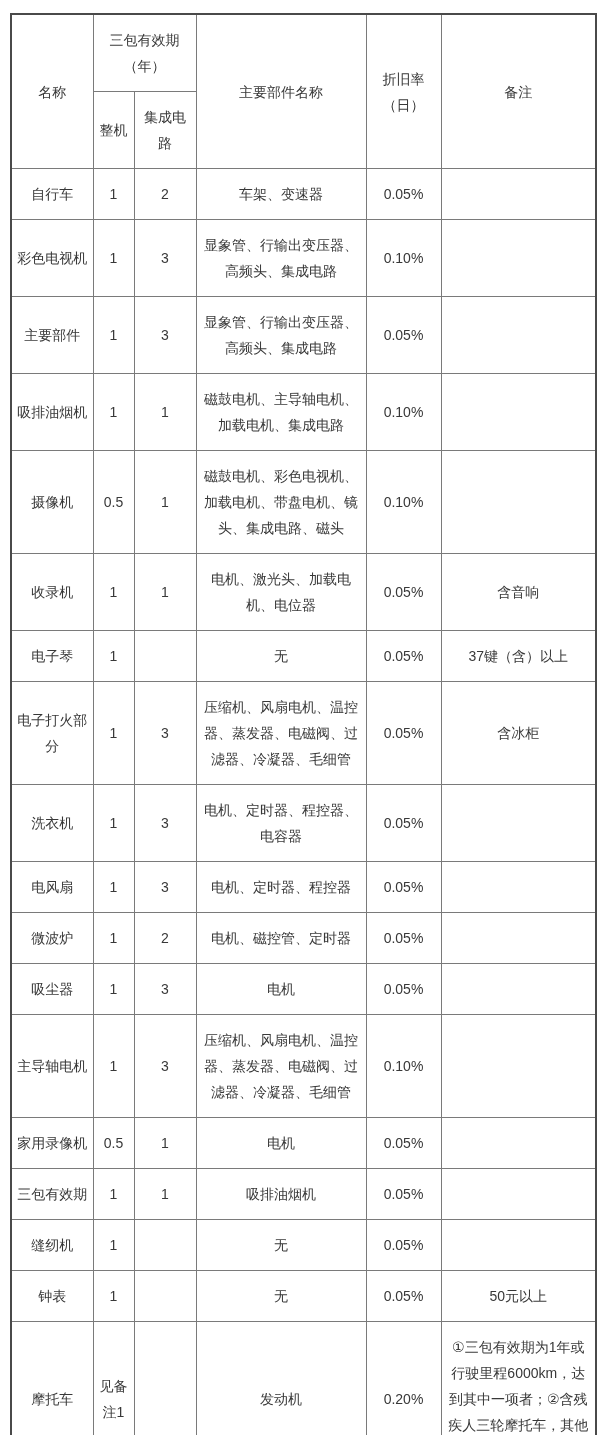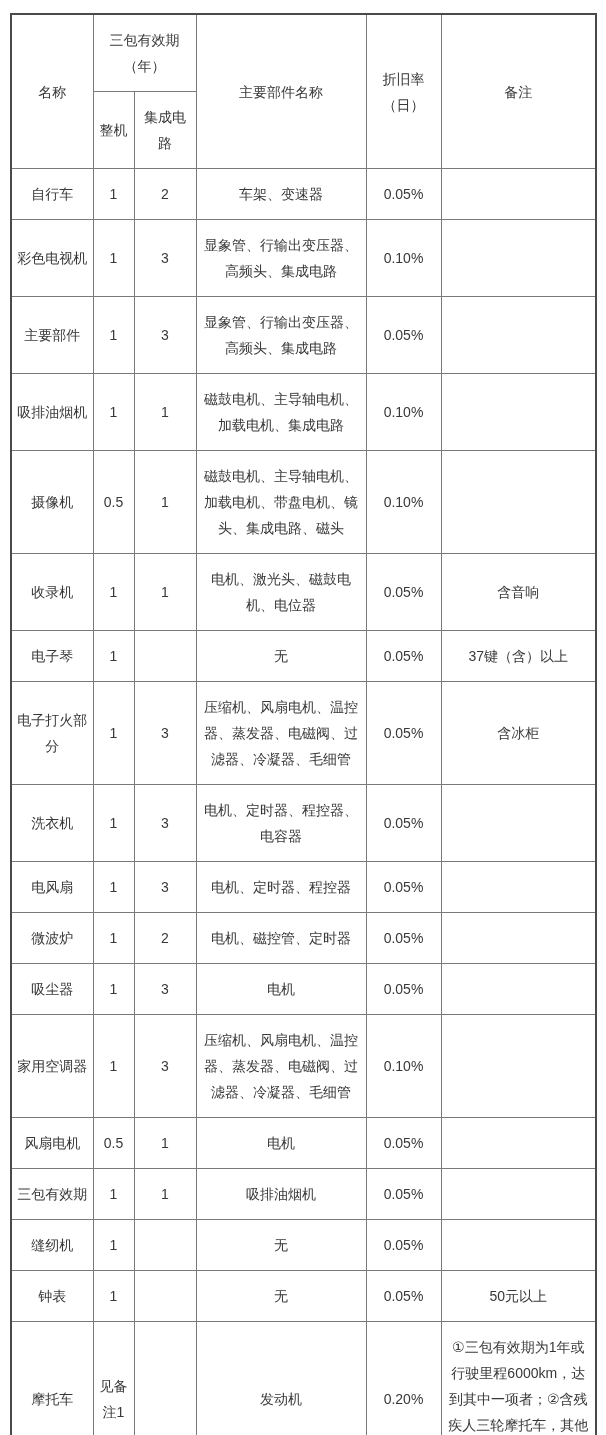--- a/index.html
+++ b/index.html
@@ -79,29 +79,29 @@
           <td>1</td>
           <td>1</td>
           <td>磁鼓电机、主导轴电机、加载电机、集成电路</td>
           <td>0.10%</td>
           <td></td>
         </tr>
         <tr>
           <td>摄像机</td>
           <td>0.5</td>
           <td>1</td>
-          <td>磁鼓电机、主导轴电机、加载电机、带盘电机、镜头、集成电路、磁头</td>
+          <td>磁鼓电机、彩色电视机、加载电机、带盘电机、镜头、集成电路、磁头</td>
           <td>0.10%</td>
           <td></td>
         </tr>
         <tr>
           <td>收录机</td>
           <td>1</td>
           <td>1</td>
-          <td>电机、激光头、磁鼓电机、电位器</td>
+          <td>电机、激光头、加载电机、电位器</td>
           <td>0.05%</td>
           <td>含音响</td>
         </tr>
         <tr>
           <td>电子琴</td>
           <td>1</td>
           <td></td>
           <td>无</td>
           <td>0.05%</td>
           <td>37键（含）以上</td>
@@ -140,29 +140,29 @@
         </tr>
         <tr>
           <td>吸尘器</td>
           <td>1</td>
           <td>3</td>
           <td>电机</td>
           <td>0.05%</td>
           <td></td>
         </tr>
         <tr>
-          <td>家用空调器</td>
+          <td>主导轴电机</td>
           <td>1</td>
           <td>3</td>
           <td>压缩机、风扇电机、温控器、蒸发器、电磁阀、过滤器、冷凝器、毛细管</td>
           <td>0.10%</td>
           <td></td>
         </tr>
         <tr>
-          <td>风扇电机</td>
+          <td>家用录像机</td>
           <td>0.5</td>
           <td>1</td>
           <td>电机</td>
           <td>0.05%</td>
           <td></td>
         </tr>
         <tr>
           <td>三包有效期</td>
           <td>1</td>
           <td>1</td>

